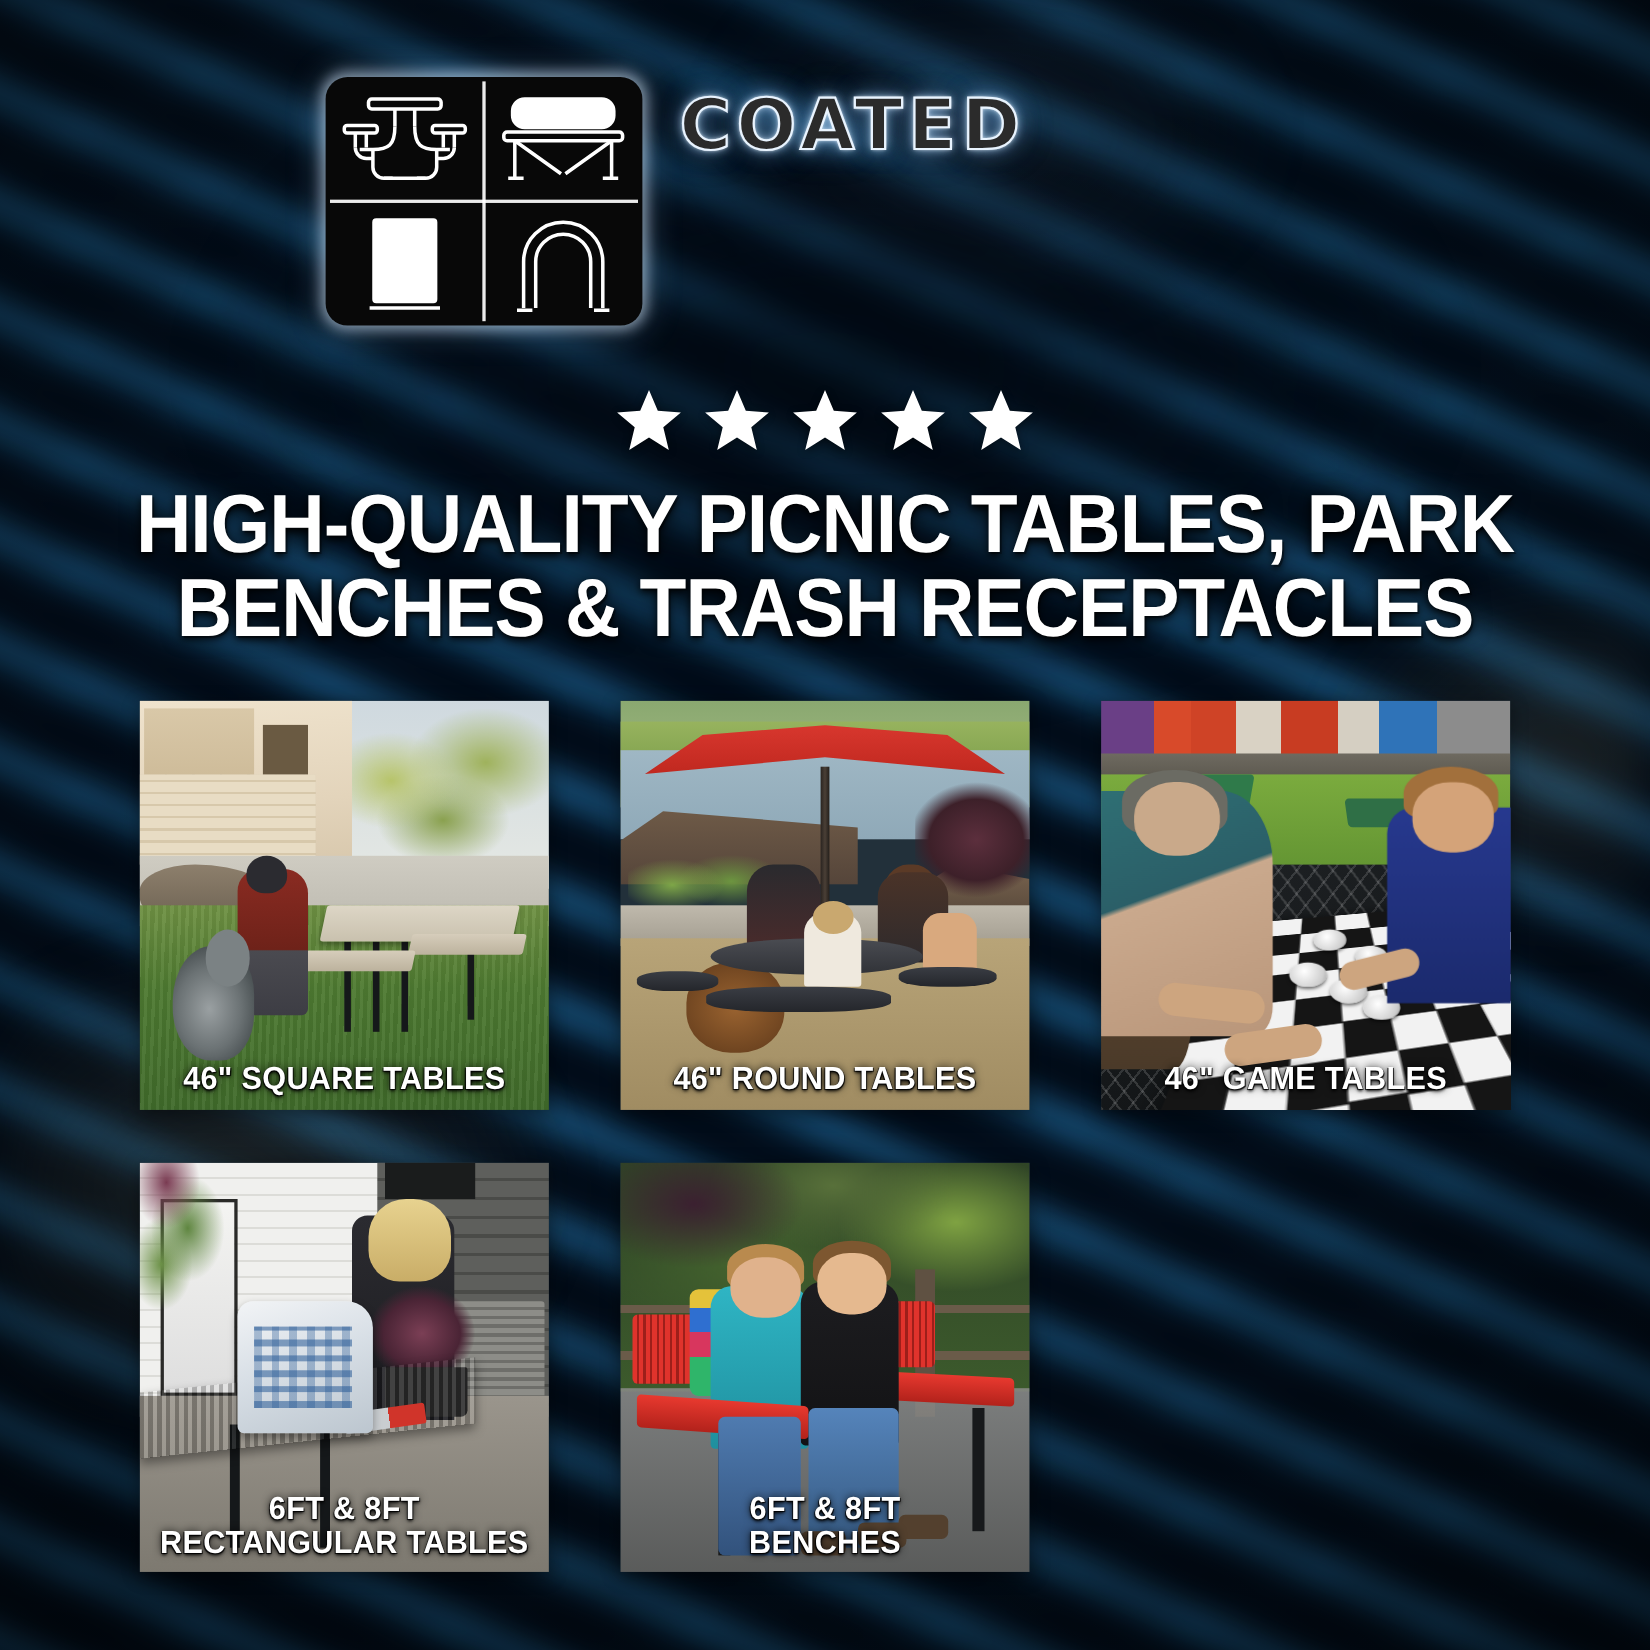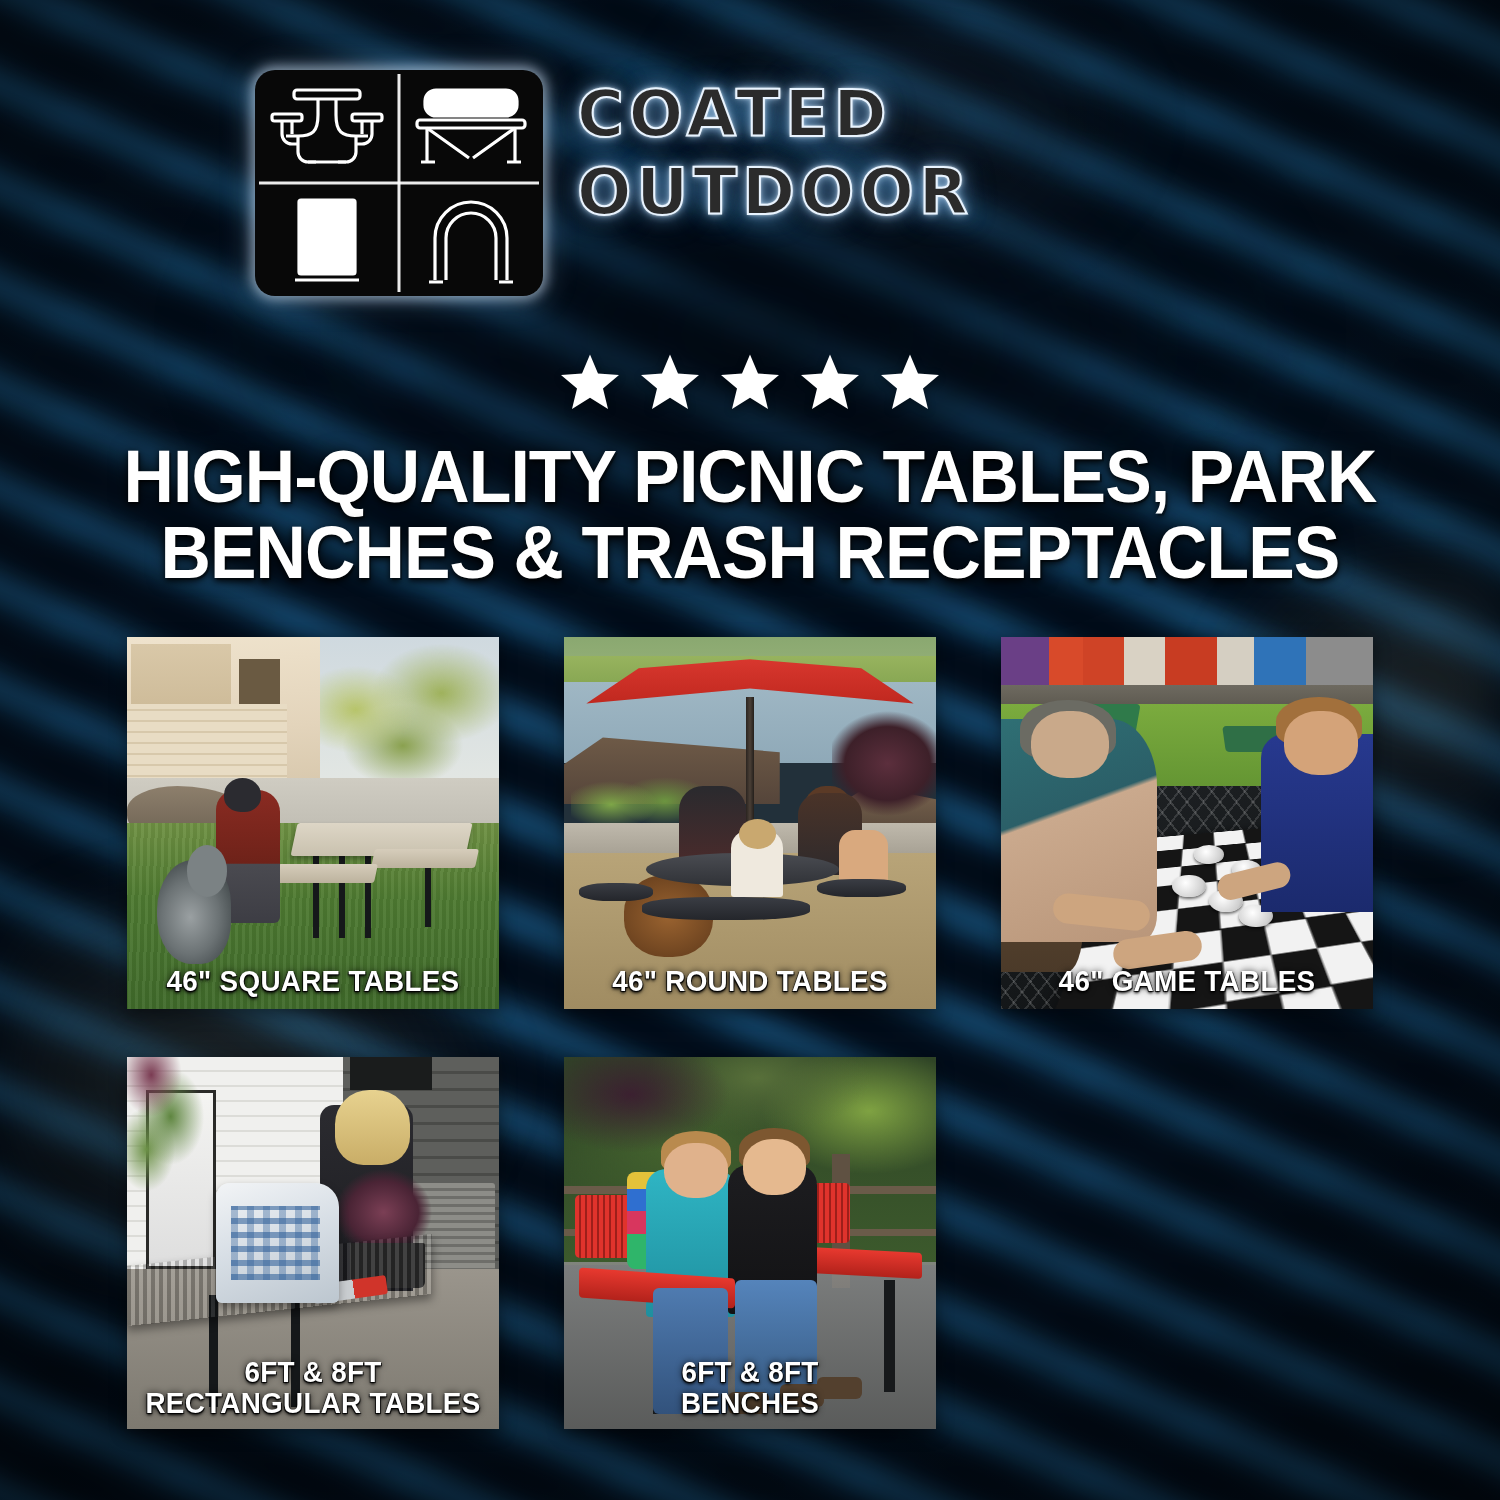--- a/index.html
+++ b/index.html
@@ -426,21 +426,20 @@
             <path d="M10 90 h14 M80 90 h14"></path>
           </g>
         </svg>
       </div>
       <div class="vline"></div>
       <div class="hline"></div>
     </div>
 
     <div class="logo-words">
       <div class="logo-word">COATED</div>
-      <div class="logo-word">OUTDOOR</div>
     </div>
   </div>
 
   <div class="stars">
     <svg class="star" viewBox="0 0 24 24">
         <polygon fill="#ffffff" points="12,1 15.2,8.6 23.6,9.2 17.2,14.6 19.2,22.8 12,18.3 4.8,22.8 6.8,14.6 0.4,9.2 8.8,8.6"></polygon>
       </svg>
     <svg class="star" viewBox="0 0 24 24">
         <polygon fill="#ffffff" points="12,1 15.2,8.6 23.6,9.2 17.2,14.6 19.2,22.8 12,18.3 4.8,22.8 6.8,14.6 0.4,9.2 8.8,8.6"></polygon>
       </svg>

